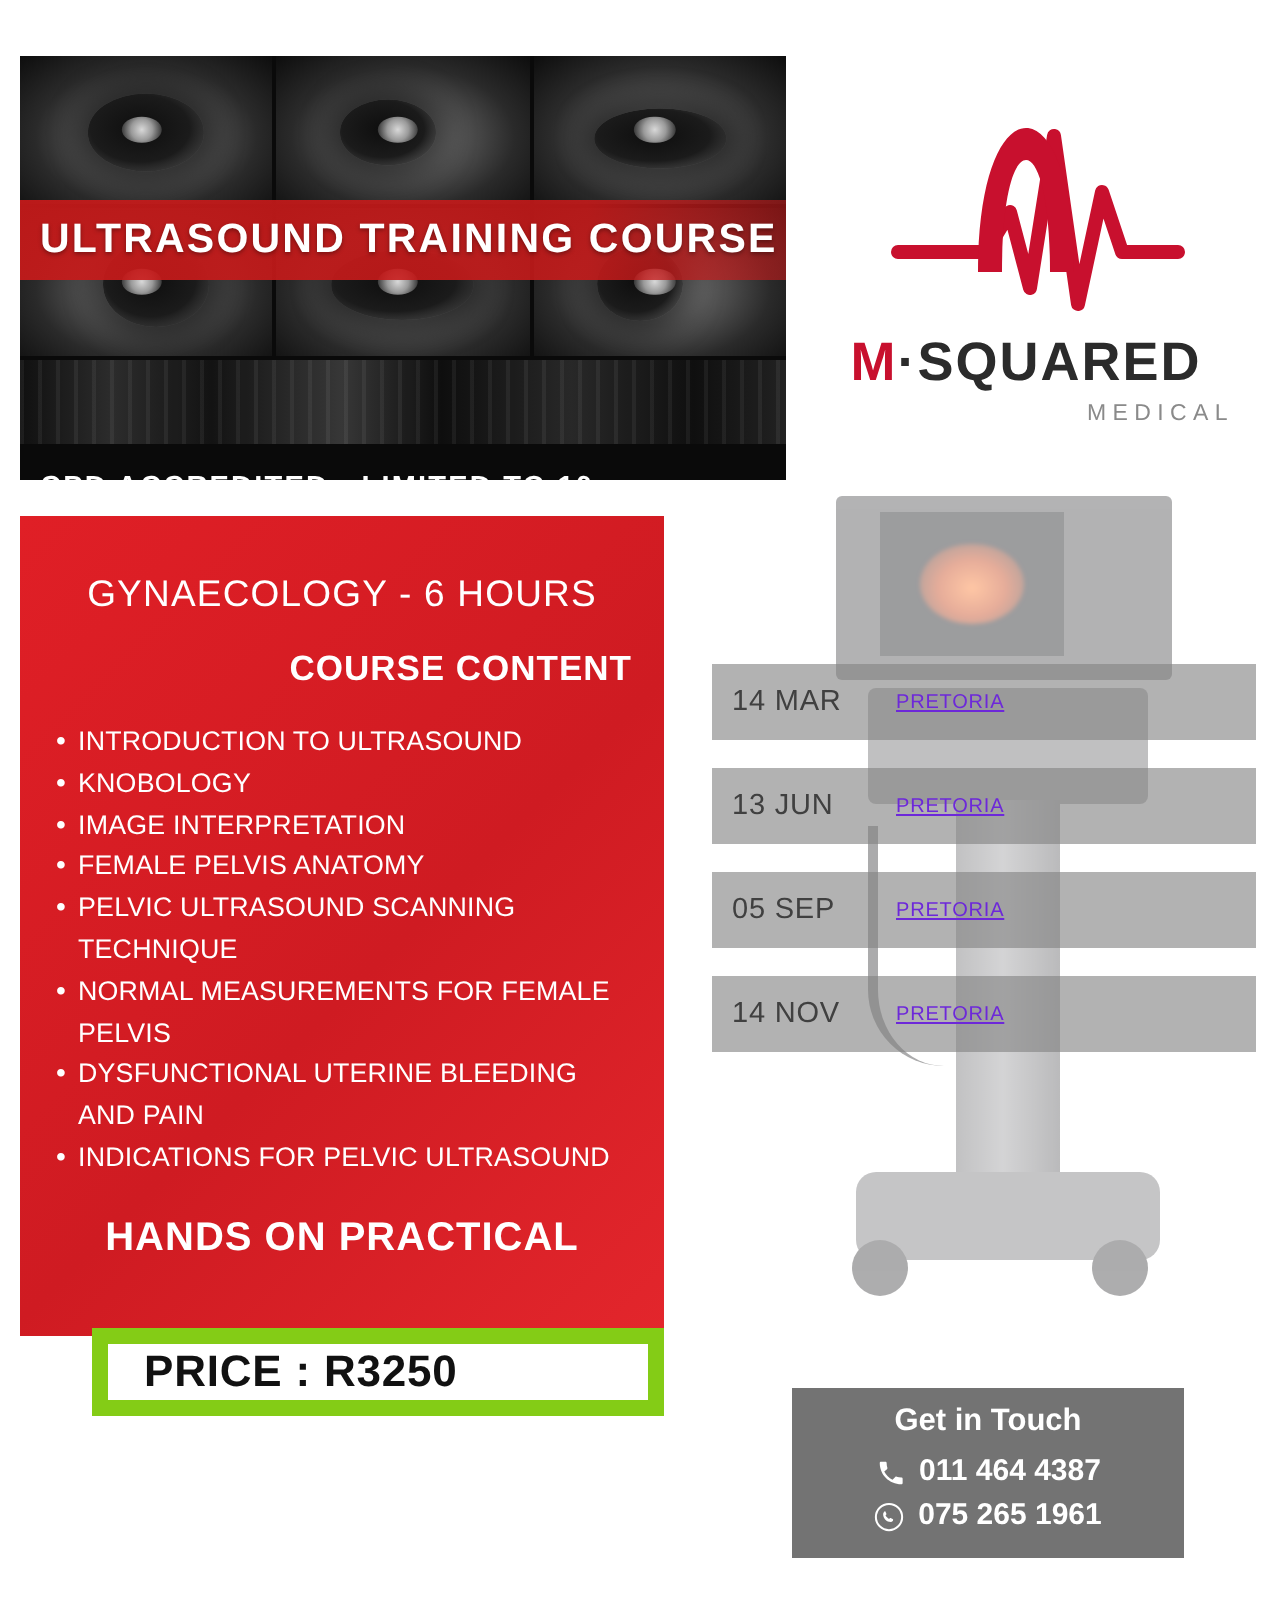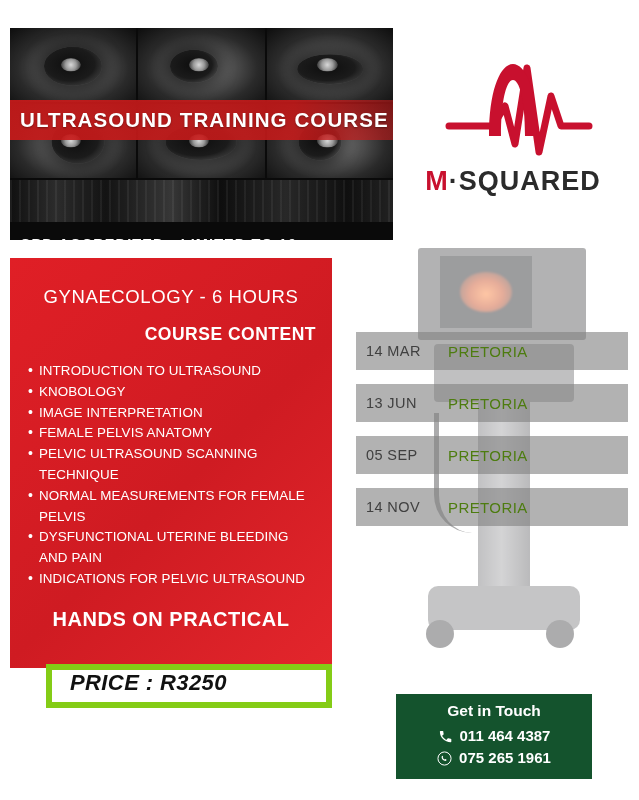--- a/index.html
+++ b/index.html
@@ -287,24 +287,24 @@
   }
 
   
   .price-bar {
     position: absolute;
     left: 46px;
     top: 664px;
     width: 286px;
     height: 44px;
     background: #ffffff;
-    border: 6px solid #84cc16;
+    border: 8px solid #84cc16;
     display: flex;
+    align-items: center;
     padding-left: 18px;
-    font-style: italic;
   }
   .price-text {
     font-size: 22px;
     font-weight: bold;
     color: #111111;
     letter-spacing: .4px;
   }
 
   
   .dates {
@@ -322,32 +322,33 @@
     align-items: center;
   }
   .date-day {
     width: 92px;
     padding-left: 10px;
     font-size: 14.5px;
     color: #404040;
     letter-spacing: .4px;
   }
   .date-city {
-    font-size: 15px;
-    color: #4d7c0f;
+    font-size: 10px;
+    color: #6d28d9;
     letter-spacing: .4px;
+    text-decoration: underline;
   }
 
   
   .contact {
     position: absolute;
     left: 396px;
     top: 694px;
     width: 196px;
-    background: #14532d;
+    background: #737373;
     color: #ffffff;
     text-align: center;
     padding: 8px 6px 10px 6px;
   }
   .contact-title {
     font-size: 15.5px;
     font-weight: bold;
     margin-bottom: 5px;
   }
   .contact-row {
@@ -387,20 +388,21 @@
   </div>
 
   <div class="logo-wrap">
     <svg class="logo-mark" viewBox="0 0 240 120">
       <path d="M56 86 L100 86 L112 66 L122 104 L134 28 L146 112 L158 56 L168 86 L196 86" fill="none" stroke="#c8102e" stroke-width="7" stroke-linecap="round" stroke-linejoin="round"></path>
       <path d="M96 96 C96 48 108 24 120 24 C132 24 144 48 144 96 L132 96 C132 58 126 40 120 40 C114 40 108 58 108 96 Z" fill="#c8102e"></path>
     </svg>
     <div class="logo-text">
       <span class="m">M</span><span>·</span><span>SQUARED</span>
     </div>
+    <div class="logo-sub">MEDICAL</div>
   </div>
 
   <div class="machine">
     <div class="monitor">
       <div class="screen"></div>
     </div>
     <div class="panel"></div>
     <div class="column"></div>
     <div class="cable"></div>
     <div class="base"></div>

